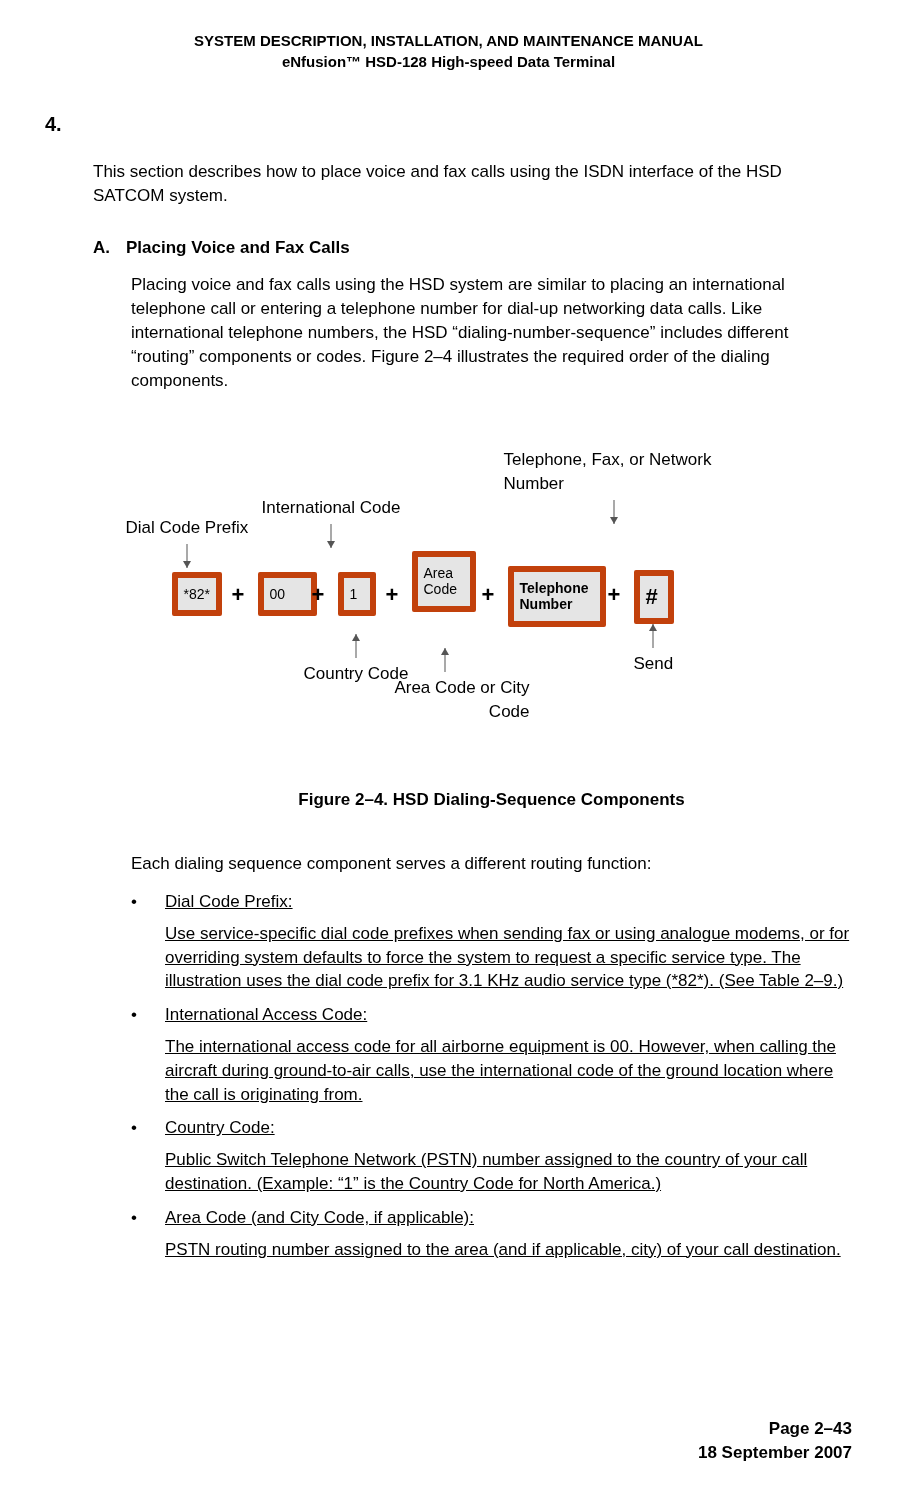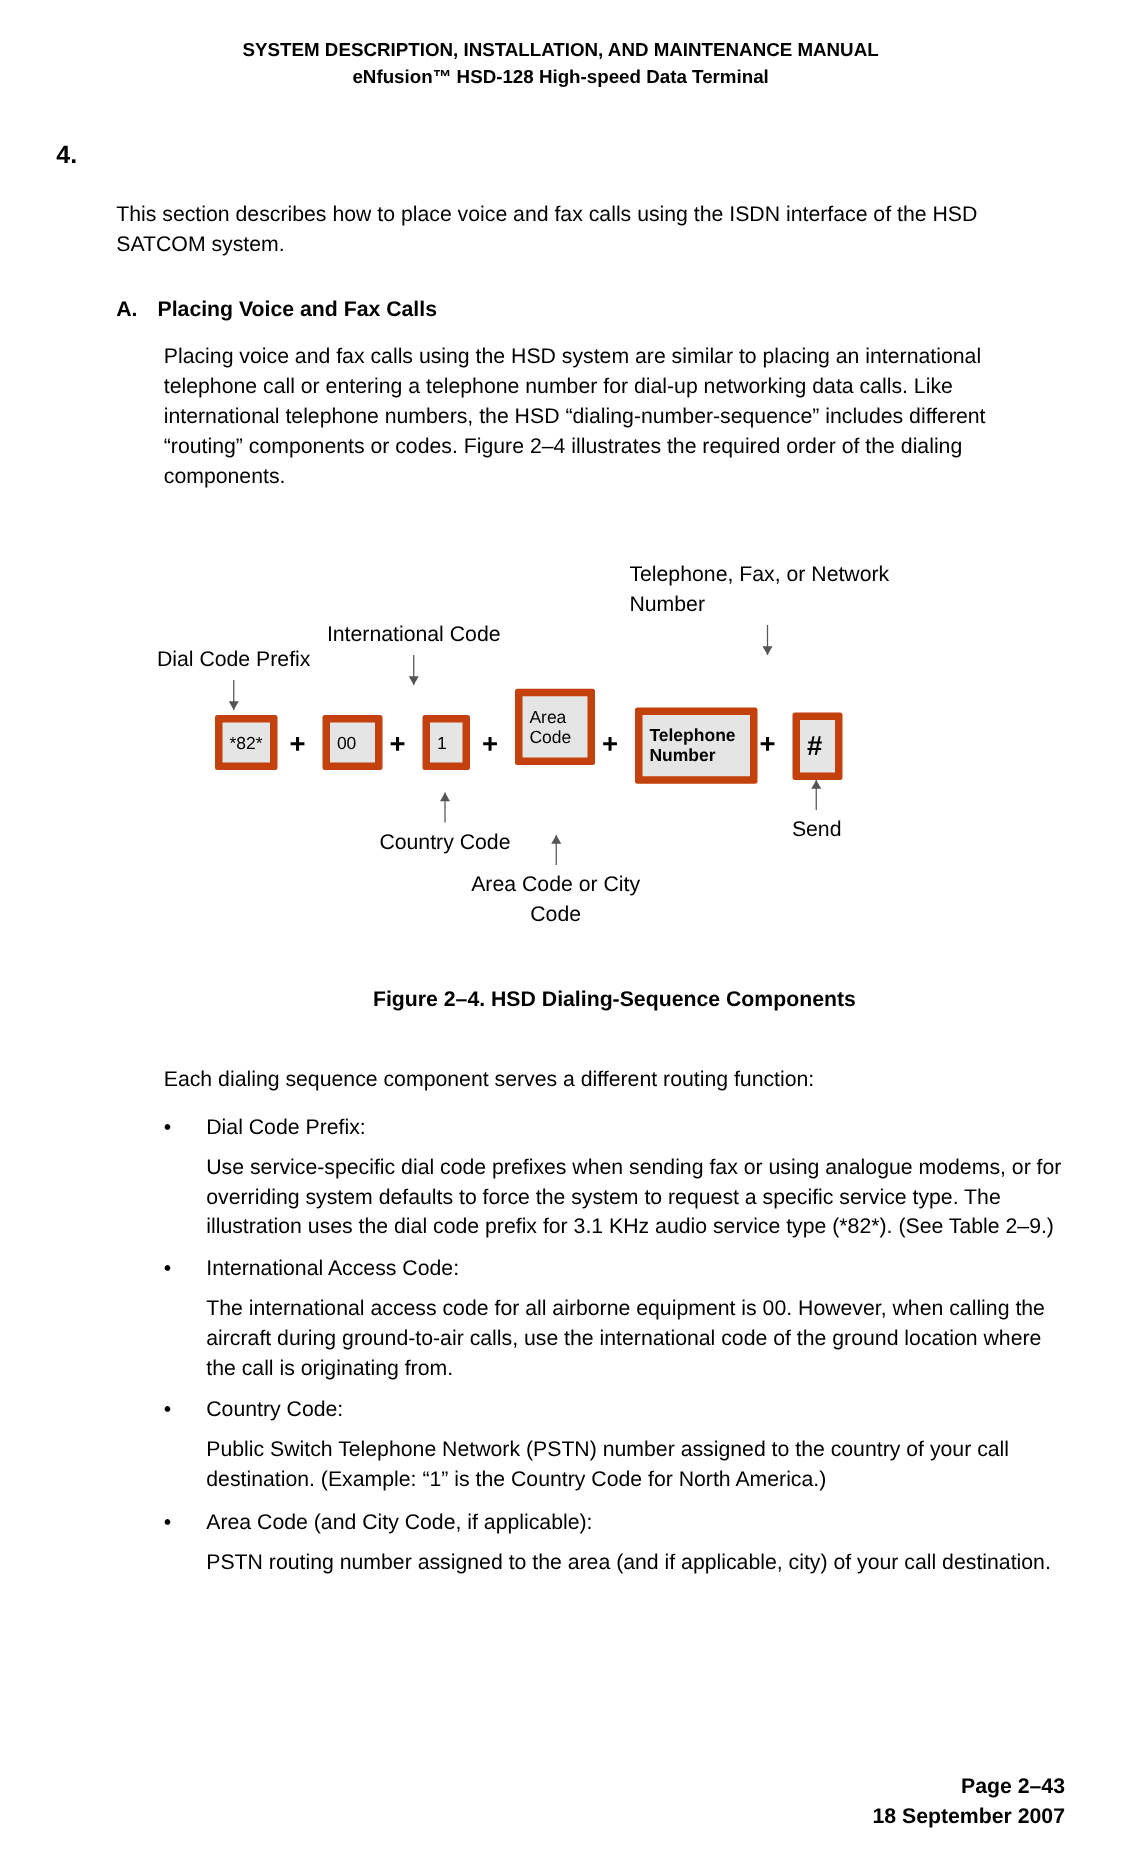--- a/index.html
+++ b/index.html
@@ -66,20 +66,21 @@
     }
     .bullet-list {
       margin-left: 86px;
       list-style: none;
       font-size: 17px;
     }
     .bullet-list li {
       margin-bottom: 10px;
       padding-left: 34px;
       position: relative;
+      text-decoration: underline;
     }
     .bullet-list li::before {
       content: "•";
       position: absolute;
       left: 0;
       top: 0;
     }
     .bullet-title { display: block; margin-bottom: 8px; }
     .bullet-body { display: block; padding-left: 0; }
     .page-footer {
@@ -175,32 +176,32 @@
 
 <div class="figure-wrap">
   <div class="diagram">
 
     <div class="d-label d-arrow-down" style="left:-6px; top:84px;">Dial Code Prefix</div>
     <div class="d-label d-arrow-down" style="left:130px; top:64px;">International Code</div>
     <div class="d-label d-arrow-down" style="left:372px; top:16px; text-align:left; white-space:normal; width:220px;">Telephone, Fax, or Network Number</div>
 
     <div class="d-box" style="left:40px; top:140px; width:50px;">*82*</div>
     <div class="d-plus" style="left:100px;">+</div>
-    <div class="d-box" style="left:126px; top:140px; width:48px;">00</div>
+    <div class="d-box" style="left:126px; top:140px; width:59px;">00</div>
     <div class="d-plus" style="left:180px;">+</div>
     <div class="d-box" style="left:206px; top:140px; width:38px;">1</div>
     <div class="d-plus" style="left:254px;">+</div>
     <div class="d-box" style="left:280px; top:119px; width:64px;">Area Code</div>
     <div class="d-plus" style="left:350px;">+</div>
     <div class="d-box" style="left:376px; top:134px; width:98px; font-weight:bold;">Telephone Number</div>
     <div class="d-plus" style="left:476px;">+</div>
     <div class="d-box" style="left:502px; top:138px; width:40px; font-size:22px; font-weight:bold;">#</div>
 
     <div class="d-label d-arrow-up" style="left:172px; top:230px;">Country Code</div>
-    <div class="d-label d-arrow-up" style="left:228px; top:264px; white-space:normal; width:170px; text-align:center;">Area Code or City Code</div>
+    <div class="d-label d-arrow-up" style="left:228px; top:244px; white-space:normal; width:170px; text-align:right;">Area Code or City Code</div>
     <div class="d-label d-arrow-up" style="left:502px; top:220px;">Send</div>
 
   </div>
   <div class="figure-caption">Figure 2–4. HSD Dialing-Sequence Components</div>
 </div>
 
 <p class="bullet-intro">Each dialing sequence component serves a different routing function:</p>
 
 <ul class="bullet-list">
   <li>

